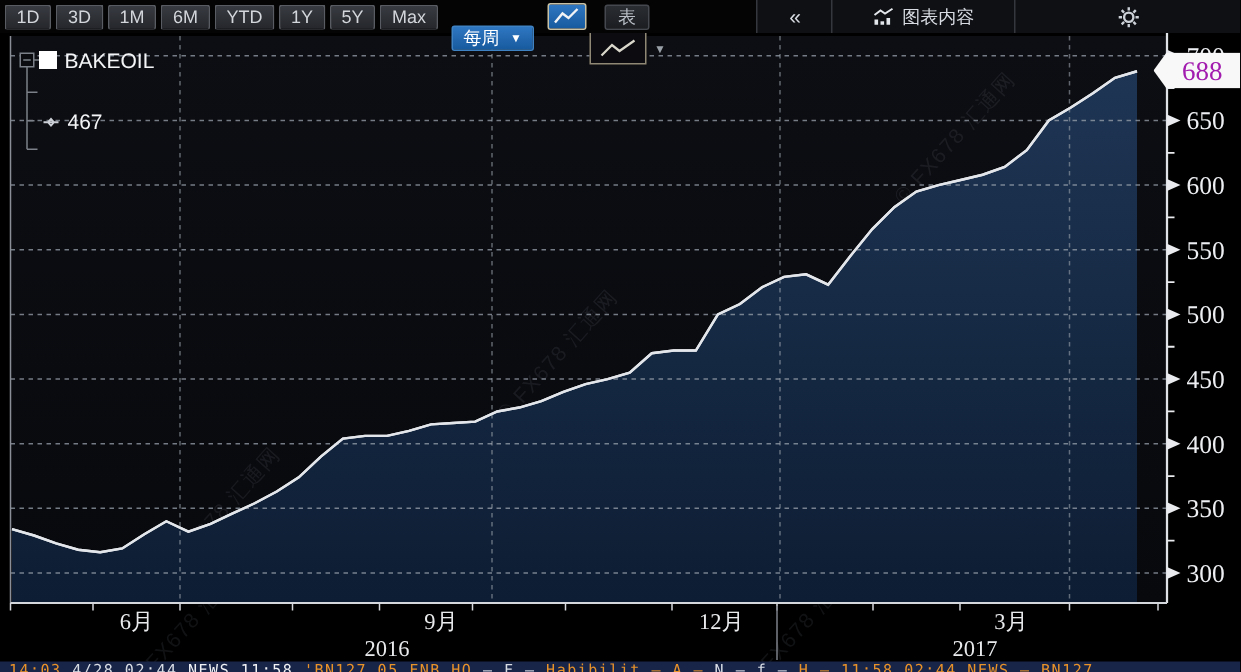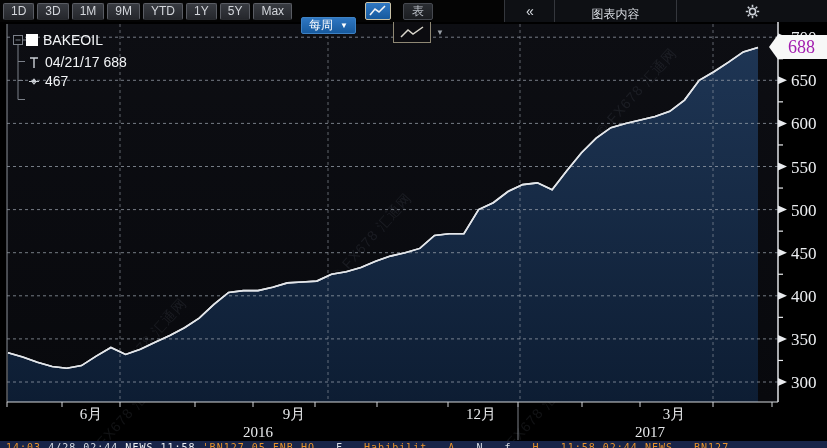--- a/index.html
+++ b/index.html
@@ -23,21 +23,21 @@
              background:linear-gradient(#2f77c2,#175a9e);border:1px solid #c9c1a6;
              display:flex;align-items:center;justify-content:center;}
   .table-btn{height:17px;margin-left:9px;padding:0 8px;background:linear-gradient(#2a2d32,#1b1d21);
              border:1px solid #45484f;border-radius:2px;color:#b9bec6;font-size:12px;
              display:flex;align-items:center;box-sizing:border-box;}
   .tb-right{position:absolute;right:0;top:0;height:22px;display:flex;}
   .tb-rbtn{height:22px;background:#0e1014;border-left:1px solid #34373d;color:#d8dce2;
            font-size:12px;display:flex;align-items:center;justify-content:center;gap:6px;
            box-sizing:border-box;}
   .btn-collapse{width:50px;font-size:14px;letter-spacing:-1px;}
-  .btn-content{width:122px;flex-direction:column;}
+  .btn-content{width:122px;}
   .btn-gear{width:151px;}
 
   
   #chartSvg{position:absolute;left:0;top:0;z-index:1;}
 
   
   .legend{position:absolute;left:10px;top:30px;width:200px;height:82px;z-index:4;
           color:#f2f4f6;font-size:14px;}
   .legend .conn{position:absolute;left:0;top:0;}
   .lrow{position:absolute;display:flex;align-items:center;gap:5px;white-space:nowrap;}
@@ -169,21 +169,21 @@
         <text x="650" y="437" fill="#e8eaec" font-size="15" text-anchor="middle" font-family="&quot;Liberation Serif&quot;,serif">2017</text>
       </g>
   </svg>
 
   <div class="toolbar">
     <div class="tb-left">
       <span id="rangeBtns">
           <div class="range-btn">1D</div>
           <div class="range-btn">3D</div>
           <div class="range-btn">1M</div>
-          <div class="range-btn">9M</div>
+          <div class="range-btn">6M</div>
           <div class="range-btn">YTD</div>
           <div class="range-btn">1Y</div>
           <div class="range-btn">5Y</div>
           <div class="range-btn">Max</div>
         </span>
       <div class="period-btn">
         <span>每周</span>
         <span class="arr">▼</span>
       </div>
       <div class="ctype-btn">
@@ -228,26 +228,20 @@
         <line x1="8" y1="14.5" x2="8" y2="69.5"></line>
         <line x1="8" y1="31.5" x2="15" y2="31.5"></line>
         <line x1="8" y1="50.5" x2="13" y2="50.5"></line>
         <line x1="8" y1="69.5" x2="15" y2="69.5"></line>
       </g>
     </svg>
     <div class="lrow lr1">
       <span class="swatch"></span>
       <span>BAKEOIL</span>
     </div>
-    <div class="lrow lr2">
-      <svg width="12" height="13" viewBox="0 0 12 13">
-        <path d="M2,2 H10 M6,2 V12" stroke="#ccd0d6" stroke-width="1.4" fill="none"></path>
-      </svg>
-      <span>04/21/17 688</span>
-    </div>
     <div class="lrow lr3">
       <svg width="12" height="13" viewBox="0 0 12 13">
         <path d="M1,6.5 H11 M6,4.2 L8,6.5 L6,8.8 L4,6.5 Z" stroke="#ccd0d6" stroke-width="1.2" fill="none"></path>
       </svg>
       <span>467</span>
     </div>
   </div>
 
   <div class="ctwidget">
     <div class="box">

